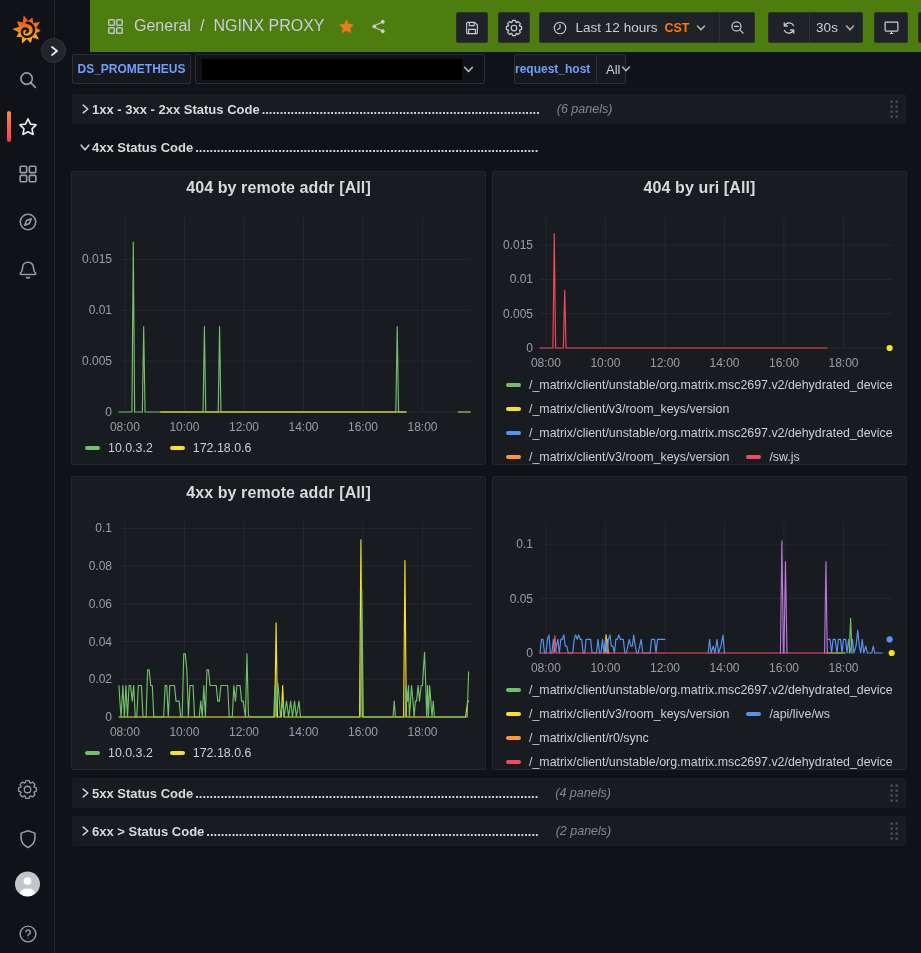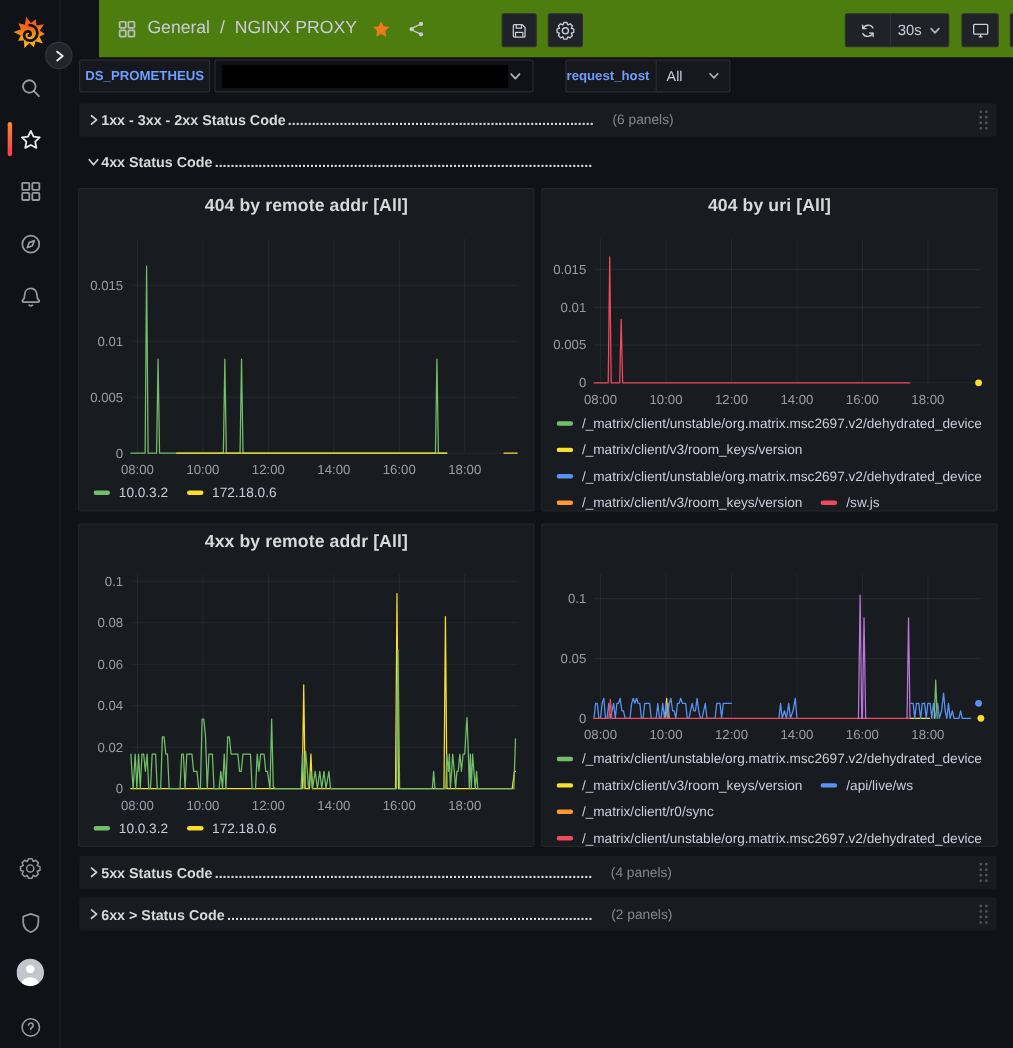--- a/index.html
+++ b/index.html
@@ -46,21 +46,21 @@
 .caret { color:#aeb0ba; display:flex; }
 
 
 .dashboard { position:fixed; left:56px; top:88px; width:828px; height:865px; }
 .row-head { position:absolute; left:16px; width:834px; height:30px; display:flex; align-items:center;
   border-radius:2px; cursor:pointer; }
 .row-head.collapsed { background:#181b1f; }
 .row-chevron { margin-left:7px; display:flex; color:#ccccdc; }
 .row-title { margin-left:1px; font-size:13px; font-weight:600; color:#d8d9da; white-space:nowrap; }
 .row-leader { font-size:13px; font-weight:600; color:#d8d9da; margin-left:2px; }
-.row-count { font-size:12.5px; color:rgba(204,204,220,0.6); margin-left:17px; white-space:nowrap; }
+.row-count { font-size:12.5px; font-style:italic; color:rgba(204,204,220,0.6); margin-left:17px; white-space:nowrap; }
 .row-grip { position:absolute; right:6px; top:50%; transform:translateY(-50%); color:rgba(204,204,220,0.32); }
 .panel { position:absolute; width:415px; height:294px; background:#181b1f; border:1px solid #24262c;
   border-radius:2px; overflow:hidden; }
 .panel-title { position:absolute; left:0; right:0; top:7px; text-align:center; font-size:16px;
   font-weight:600; color:#d8d9da; letter-spacing:0.1px; cursor:pointer; }
 .chart { position:absolute; left:0; top:0; }
 .legend { position:absolute; left:13px; right:2px; overflow:hidden; }
 .legend-row { display:flex; align-items:center; }
 .legend-item { display:flex; align-items:center; margin-right:17px; cursor:pointer; white-space:nowrap; }
 .legend-dash { width:15px; height:4px; border-radius:2px; flex:none; }
@@ -185,20 +185,43 @@
         <path d="M8 3.8 V8.5 H15.2 V3.8"></path>
         <path d="M7 20.2 V14 H17 V20.2"></path>
       </svg>
   </button>
   <button class="tb-btn" style="left:408px;width:32px">
     <svg width="18" height="18" viewBox="0 0 24 24">
         <path d="M9.1 4.6 L10.1 1.9 L13.9 1.9 L14.9 4.6 L15.2 4.8 L17.8 3.5 L20.5 6.2 L19.2 8.8 L19.4 9.1 L22.1 10.1 L22.1 13.9 L19.4 14.9 L19.2 15.2 L20.5 17.8 L17.8 20.5 L15.2 19.2 L14.9 19.4 L13.9 22.1 L10.1 22.1 L9.1 19.4 L8.8 19.2 L6.2 20.5 L3.5 17.8 L4.8 15.2 L4.6 14.9 L1.9 13.9 L1.9 10.1 L4.6 9.1 L4.8 8.8 L3.5 6.2 L6.2 3.5 L8.8 4.8 Z M12 8.3 A3.7 3.7 0 1 0 12 15.7 A3.7 3.7 0 1 0 12 8.3 Z" fill="none" stroke="currentColor" stroke-width="1.6" stroke-linejoin="round"></path>
       </svg>
   </button>
 
+  <div class="tb-group" style="left:449px;width:216px">
+    <button class="tb-seg icon-btn-plain" style="flex:1;padding:0 10px">
+      <svg width="16" height="16" viewBox="0 0 24 24" fill="none" stroke="currentColor" stroke-width="1.7">
+          <circle cx="12" cy="12" r="8.6"></circle>
+          <path d="M12 7 V12.4 L8.4 14.2" stroke-linecap="round"></path>
+        </svg>
+      <span class="time-label">Last 12 hours</span>
+      <span class="tz">CST</span>
+      <span class="caret" style="margin-left:6px">
+        <svg width="12" height="12" viewBox="0 0 12 12">
+            <path d="M2.5 4 L6 7.8 L9.5 4" stroke="currentColor" stroke-width="1.6" fill="none" stroke-linecap="round" stroke-linejoin="round"></path>
+          </svg>
+      </span>
+    </button>
+    <div class="tb-divider"></div>
+    <button class="tb-seg icon-btn-plain" style="width:34px">
+      <svg width="17" height="17" viewBox="0 0 24 24" fill="none" stroke="currentColor" stroke-width="1.7" stroke-linecap="round">
+          <circle cx="10.5" cy="10.5" r="6.4"></circle>
+          <path d="M15.3 15.3 L20 20"></path>
+          <path d="M7.8 10.5 H13.2"></path>
+        </svg>
+    </button>
+  </div>
 
   <div class="tb-group" style="left:678px;width:95px">
     <button class="tb-seg icon-btn-plain" style="width:40px">
       <svg width="16" height="16" viewBox="0 0 24 24" fill="none" stroke="currentColor" stroke-width="1.9" stroke-linecap="round">
           <path d="M18.9 8.2 A7.6 7.6 0 0 0 5.4 8.7"></path>
           <path d="M4.8 4.3 L4.9 8.9 L9.5 9.0" stroke-linejoin="round"></path>
           <path d="M5.1 15.8 A7.6 7.6 0 0 0 18.6 15.3"></path>
           <path d="M19.2 19.7 L19.1 15.1 L14.5 15.0" stroke-linejoin="round"></path>
         </svg>
     </button>
@@ -236,21 +259,21 @@
     <div class="redacted"></div>
     <span class="caret" style="position:absolute;right:9px">
       <svg width="13" height="13" viewBox="0 0 12 12">
           <path d="M2.5 4 L6 7.8 L9.5 4" stroke="currentColor" stroke-width="1.5" fill="none" stroke-linecap="round" stroke-linejoin="round"></path>
         </svg>
     </span>
   </div>
   <div class="var-box" style="left:458px;width:89px;justify-content:flex-start">
     <span class="var-label">request_host</span>
   </div>
-  <div class="var-box" style="left:540px;width:68px;padding:0 8px 0 9px;justify-content:space-between">
+  <div class="var-box" style="left:540px;width:30px;padding:0 8px 0 9px;justify-content:space-between">
     <span style="font-size:13px;color:#ccccdc">All</span>
     <span class="caret">
       <svg width="12" height="12" viewBox="0 0 12 12">
           <path d="M2.5 4 L6 7.8 L9.5 4" stroke="currentColor" stroke-width="1.5" fill="none" stroke-linecap="round" stroke-linejoin="round"></path>
         </svg>
     </span>
   </div>
 </div>
 
 <div class="dashboard" id="dashboard">

